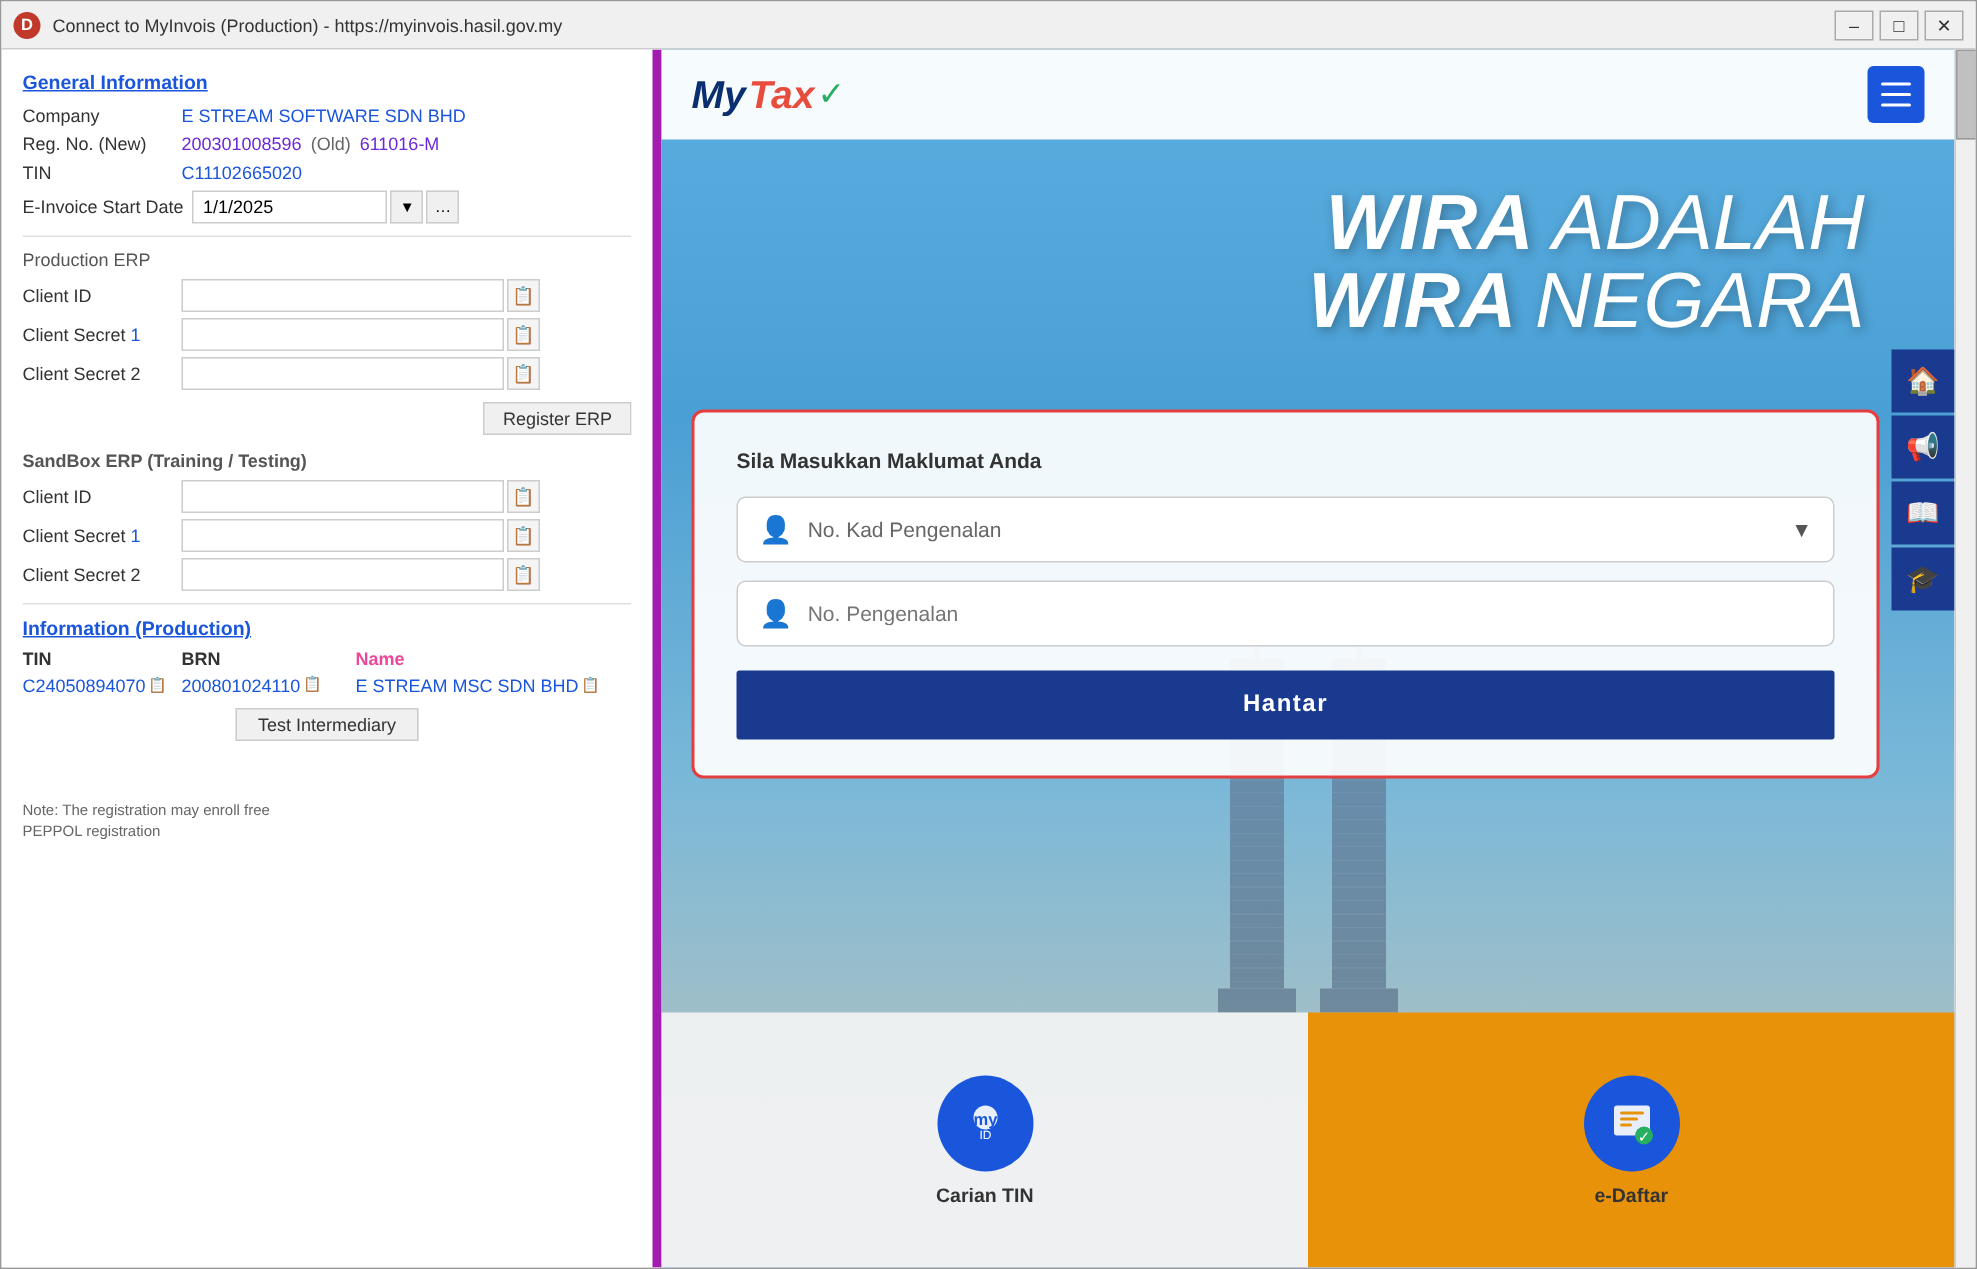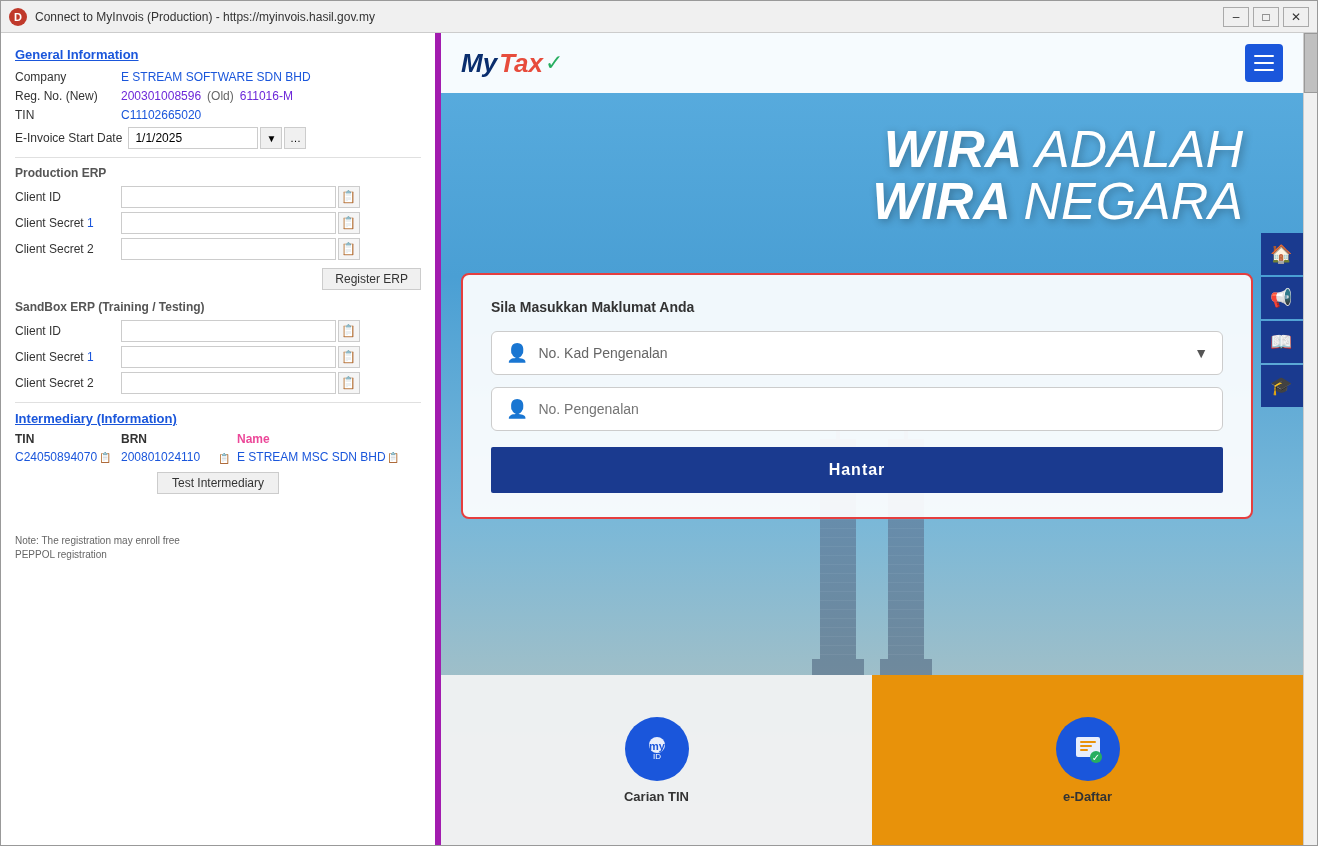--- a/index.html
+++ b/index.html
@@ -45,21 +45,21 @@
     .reg-tag { color: #666; font-size: 12px; }
     .reg-val { color: #6d28d9; font-size: 12px; cursor: pointer; }
 
     .date-row { display: flex; align-items: center; margin-bottom: 8px; gap: 6px; }
     .date-input-wrap { display: flex; align-items: center; gap: 2px; justify-content: flex-end; }
     .date-input { border: 1px solid #ccc; padding: 2px 6px; font-size: 12px; width: 130px; height: 22px; }
     .date-btn { border: 1px solid #ccc; background: #f0f0f0; width: 22px; height: 22px; display: flex; align-items: center; justify-content: center; cursor: pointer; font-size: 10px; }
     .date-ellipsis { border: 1px solid #ccc; background: #f0f0f0; width: 22px; height: 22px; display: flex; align-items: center; justify-content: center; cursor: pointer; font-size: 11px; }
 
     .erp-section { margin-top: 4px; }
-    .erp-title { color: #555; font-weight: 700; margin-bottom: 6px; font-size: 12px; }
+    .erp-title { color: #555; font-weight: 400; margin-bottom: 6px; font-size: 12px; }
 
     .input-field-row { display: flex; align-items: center; margin-bottom: 4px; gap: 6px; }
     .input-label { color: #333; min-width: 100px; font-size: 12px; }
     .input-box-wrap { display: flex; align-items: center; gap: 2px; }
     .input-box { border: 1px solid #ccc; height: 22px; width: 215px; font-size: 12px; padding: 2px 4px; background: #fff; }
     .copy-btn { border: 1px solid #ccc; background: #f5f5f5; width: 22px; height: 22px; display: flex; align-items: center; justify-content: center; cursor: pointer; }
     .copy-icon { font-size: 12px; color: #555; }
 
     .register-btn-wrap { display: flex; justify-content: flex-end; margin-top: 8px; margin-bottom: 10px; }
     .register-btn { border: 1px solid #ccc; background: #f0f0f0; padding: 3px 12px; font-size: 12px; cursor: pointer; color: #333; }
@@ -67,21 +67,21 @@
     .intermediary-section { margin-top: 2px; }
     .intermediary-title { color: #1a56db; font-weight: bold; text-decoration: underline; margin-bottom: 6px; font-size: 13px; }
 
     .intermediary-table-header { display: flex; gap: 6px; margin-bottom: 4px; }
     .inter-col-tin { min-width: 100px; font-size: 12px; color: #333; font-weight: 600; }
     .inter-col-brn { min-width: 110px; font-size: 12px; color: #333; font-weight: 600; }
     .inter-col-name { font-size: 12px; color: #ec4899; font-weight: 600; }
 
     .intermediary-row { display: flex; gap: 6px; align-items: center; margin-bottom: 4px; }
     .inter-tin-val { color: #1a56db; font-size: 12px; cursor: pointer; display: flex; align-items: center; gap: 2px; min-width: 100px; }
-    .inter-brn-val { color: #1a56db; font-size: 12px; cursor: pointer; display: flex; align-items: flex-end; gap: 18px; min-width: 110px; }
+    .inter-brn-val { color: #1a56db; font-size: 12px; cursor: pointer; display: flex; align-items: flex-start; gap: 2px; min-width: 110px; }
     .inter-name-val { color: #1a56db; font-size: 12px; cursor: pointer; display: flex; align-items: center; gap: 2px; }
     .copy-small { font-size: 10px; color: #555; cursor: pointer; }
 
     .test-intermediary-wrap { display: flex; justify-content: center; margin-top: 8px; }
     .test-intermediary-btn { border: 1px solid #ccc; background: #f0f0f0; padding: 3px 14px; font-size: 12px; cursor: pointer; color: #333; }
 
     
     .right-panel {
       flex: 1;
       position: relative;
@@ -417,21 +417,21 @@
               <button class="copy-btn">
                 <span class="copy-icon">📋</span>
               </button>
             </div>
           </div>
         </div>
 
         <hr class="divider">
 
         <div class="intermediary-section">
-          <div class="intermediary-title">Intermediary (Information)</div>
+          <div class="intermediary-title">Information (Production)</div>
 
           <div class="intermediary-table-header">
             <span class="inter-col-tin">TIN</span>
             <span class="inter-col-brn">BRN</span>
             <span class="inter-col-name">Name</span>
           </div>
 
           <div class="intermediary-row">
             <div class="inter-tin-val">
               <span>C24050894070</span>

